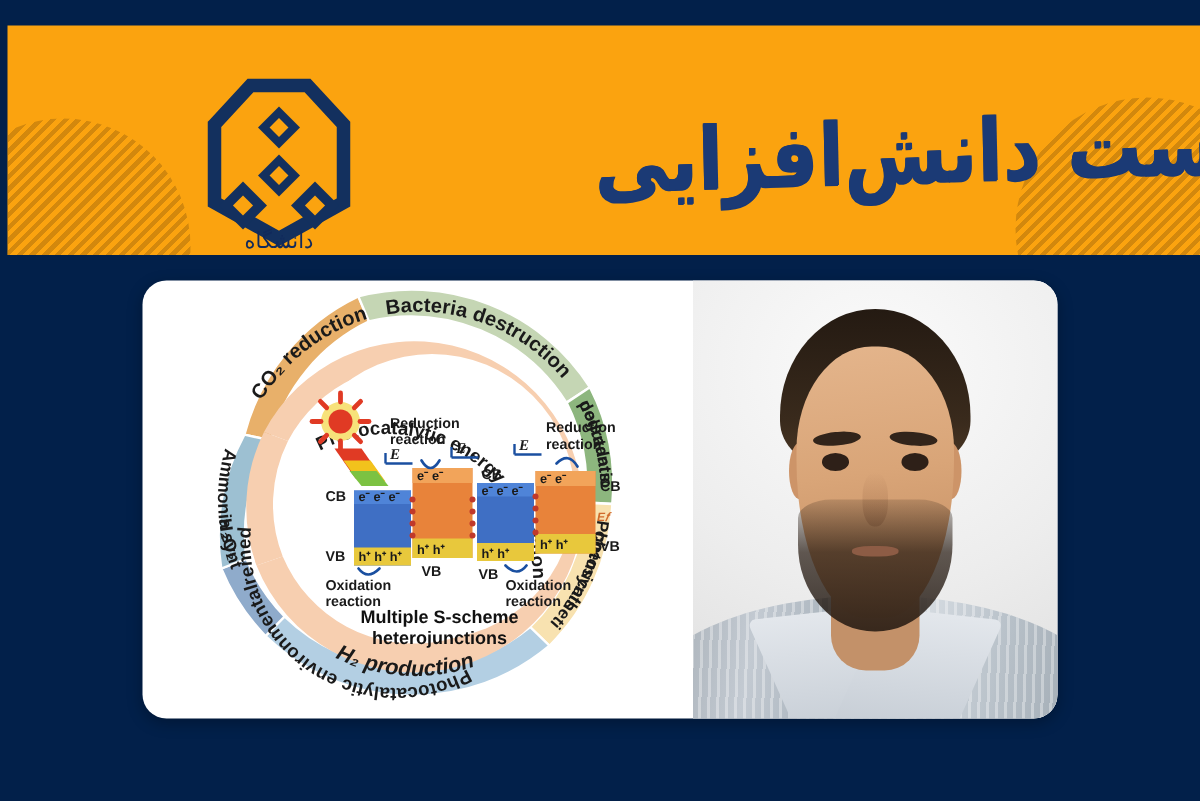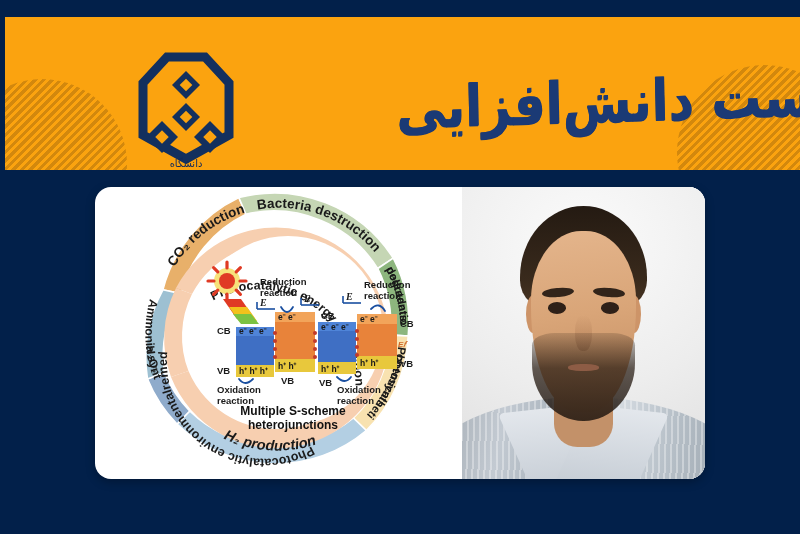--- a/index.html
+++ b/index.html
@@ -40,21 +40,21 @@
     left: 128px; top: 26px;
     width: 106px; height: 128px;
   }
   .logo-wrap svg { display: block; width: 100%; height: 100%; }
   .logo-script {
     position: absolute;
     left: 0; bottom: 2px;
     width: 106px;
     text-align: center;
     color: #112a5c;
-    font-size: 10px;
+    font-size: 14px;
     font-family: "DejaVu Sans", sans-serif;
     letter-spacing: -0.5px;
     direction: rtl;
     transform: scaleY(1.05);
   }
 
   
   .calligraphy {
     position: absolute;
     left: 530px; top: 22px;

